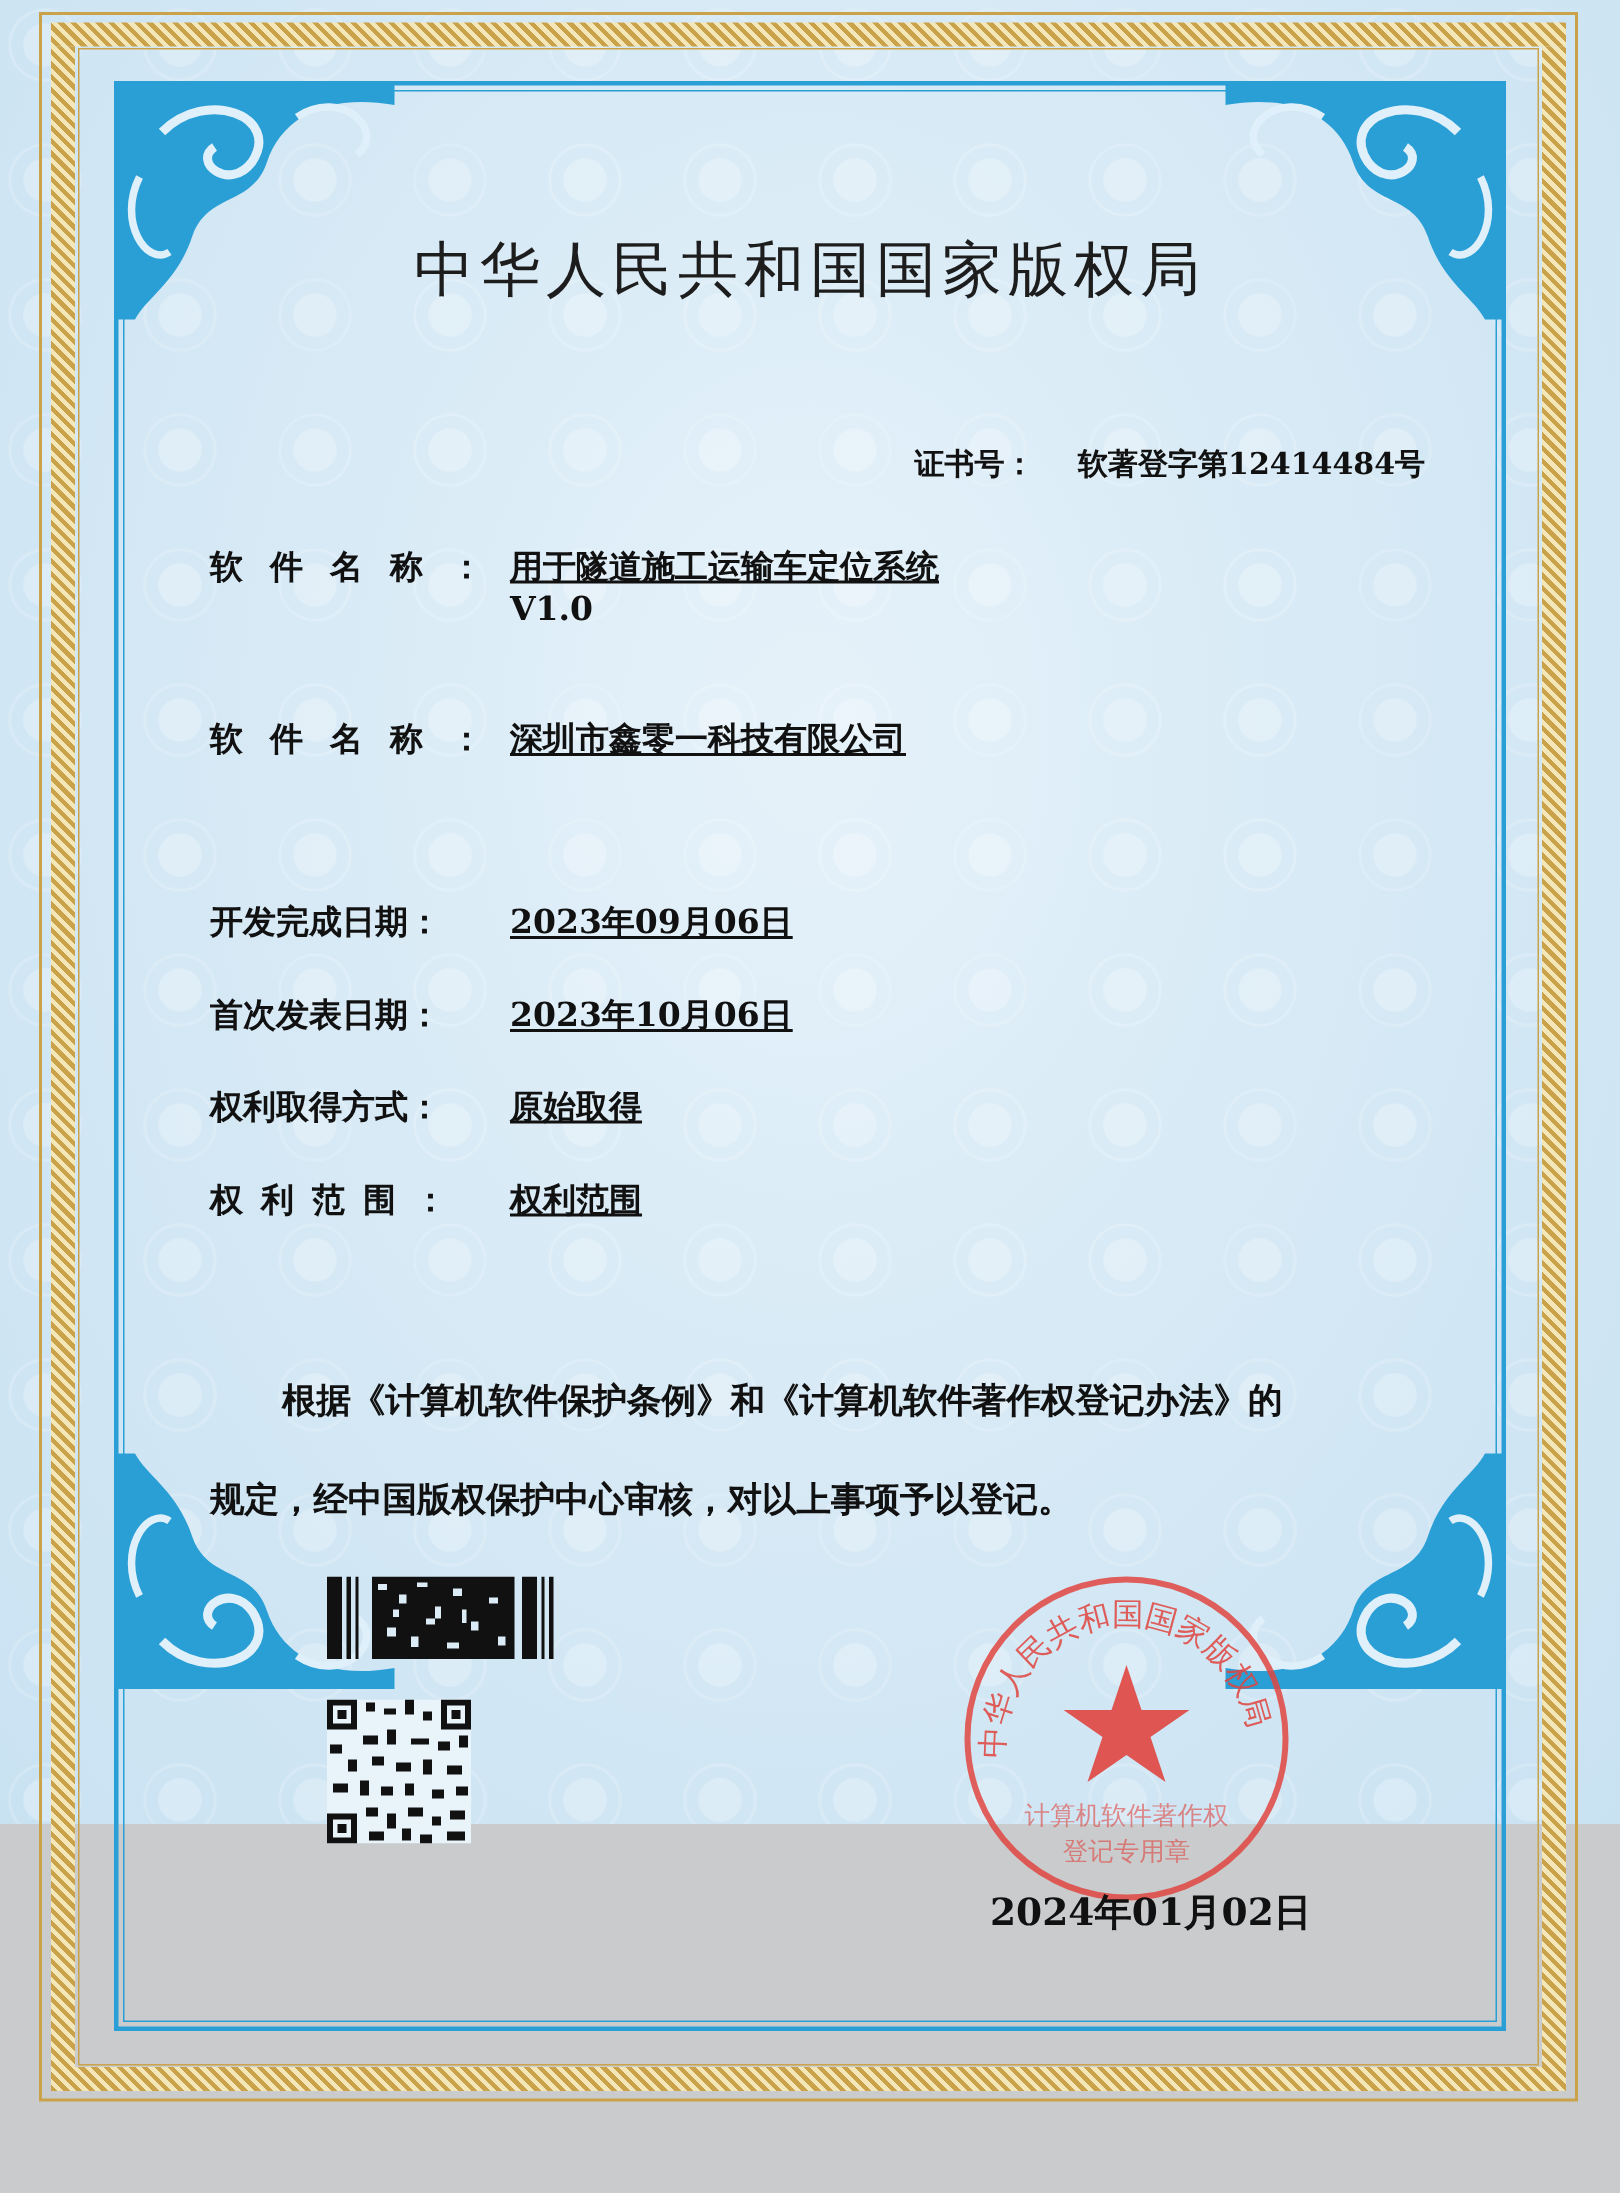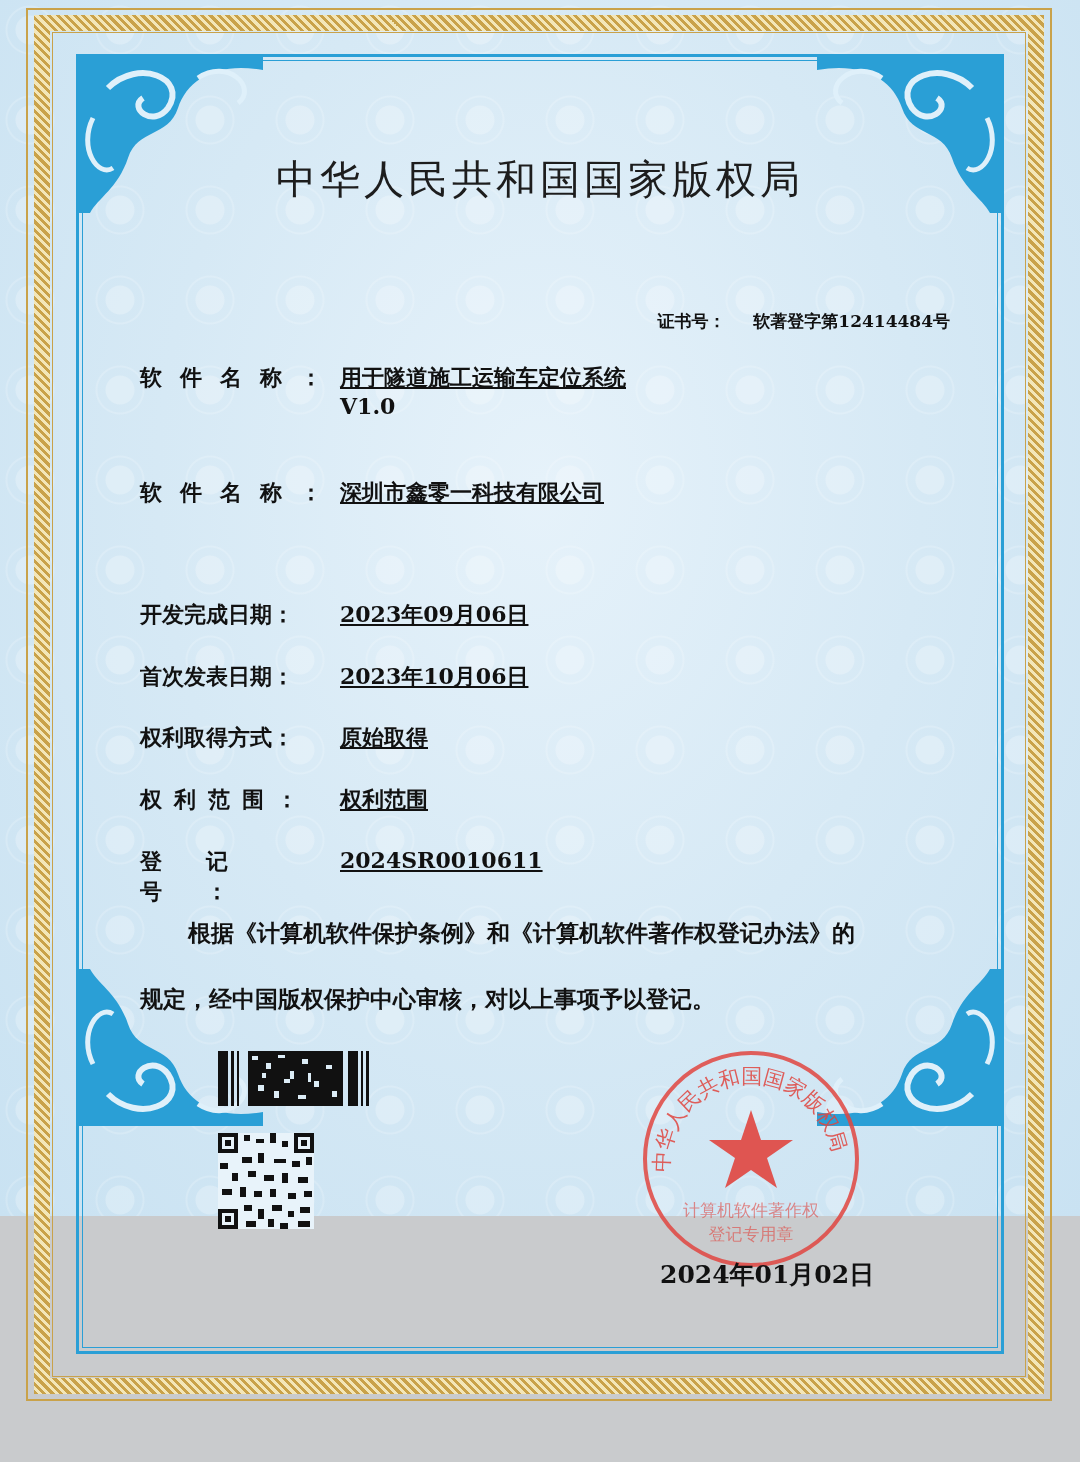--- a/index.html
+++ b/index.html
@@ -18,21 +18,21 @@
   .blue-frame2 { position:absolute; left:82px; top:60px; width:916px; height:1288px; border:1px solid #2a9fd6; box-sizing:border-box; }
   .corner { position:absolute; width:200px; height:170px; }
   .corner svg { width:100%; height:100%; }
   .tl { left:68px; top:48px; }
   .tr { right:68px; top:48px; transform:scaleX(-1); }
   .bl { left:68px; bottom:82px; transform:scaleY(-1); }
   .br { right:68px; bottom:82px; transform:scale(-1,-1); }
 
   .h1 { position:absolute; left:0; width:1080px; top:152px; text-align:center; font-size:40px; letter-spacing:4px; color:#1d1d1d; font-family:"DejaVu Sans", sans-serif; }
   .h2 { position:absolute; left:0; width:1080px; top:232px; text-align:center; font-size:50px; letter-spacing:6px; font-weight:bold; color:#111; }
-  .certno { position:absolute; right:130px; top:310px; font-size:17px; font-weight:bold; color:#111; }
+  .certno { position:absolute; right:130px; top:296px; font-size:20px; font-weight:bold; color:#111; }
   .certno .lbl { margin-right:22px; }
 
   .row { position:absolute; left:140px; font-size:22px; color:#111; font-weight:bold; font-family:"DejaVu Serif", serif; }
   .row .lab { display:inline-block; width:200px; }
   .row .val { position:absolute; left:200px; top:0; white-space:nowrap;text-decoration:underline; }
   .row .val2 { position:absolute; left:200px; top:30px; }
   .sp { letter-spacing:18px; }
   .sp2 { letter-spacing:12px; }
   .sp3 { letter-spacing:44px; }
 
@@ -108,24 +108,20 @@
     <span class="lab">首次发表日期：</span>
     <span class="val">2023年10月06日</span>
   </div>
   <div class="row" style="top:723px">
     <span class="lab">权利取得方式：</span>
     <span class="val">原始取得</span>
   </div>
   <div class="row" style="top:785px">
     <span class="lab sp2">权利范围：</span>
     <span class="val">权利范围</span>
-  </div>
-  <div class="row" style="top:847px">
-    <span class="lab sp3">登记号：</span>
-    <span class="val">2024SR0010611</span>
   </div>
 
   <div class="para" style="top:984px">规定，经中国版权保护中心审核，对以上事项予以登记。</div>
   <div class="para" style="top:918px; text-indent:48px">根据《计算机软件保护条例》和《计算机软件著作权登记办法》的</div>
 
   <div class="barcode">
     <svg viewBox="0 0 154 55" width="154" height="55">
       <rect x="0" y="0" width="10" height="55" fill="#111"></rect>
         <rect x="13" y="0" width="3" height="55" fill="#111"></rect>
         <rect x="19" y="0" width="2" height="55" fill="#111"></rect>

